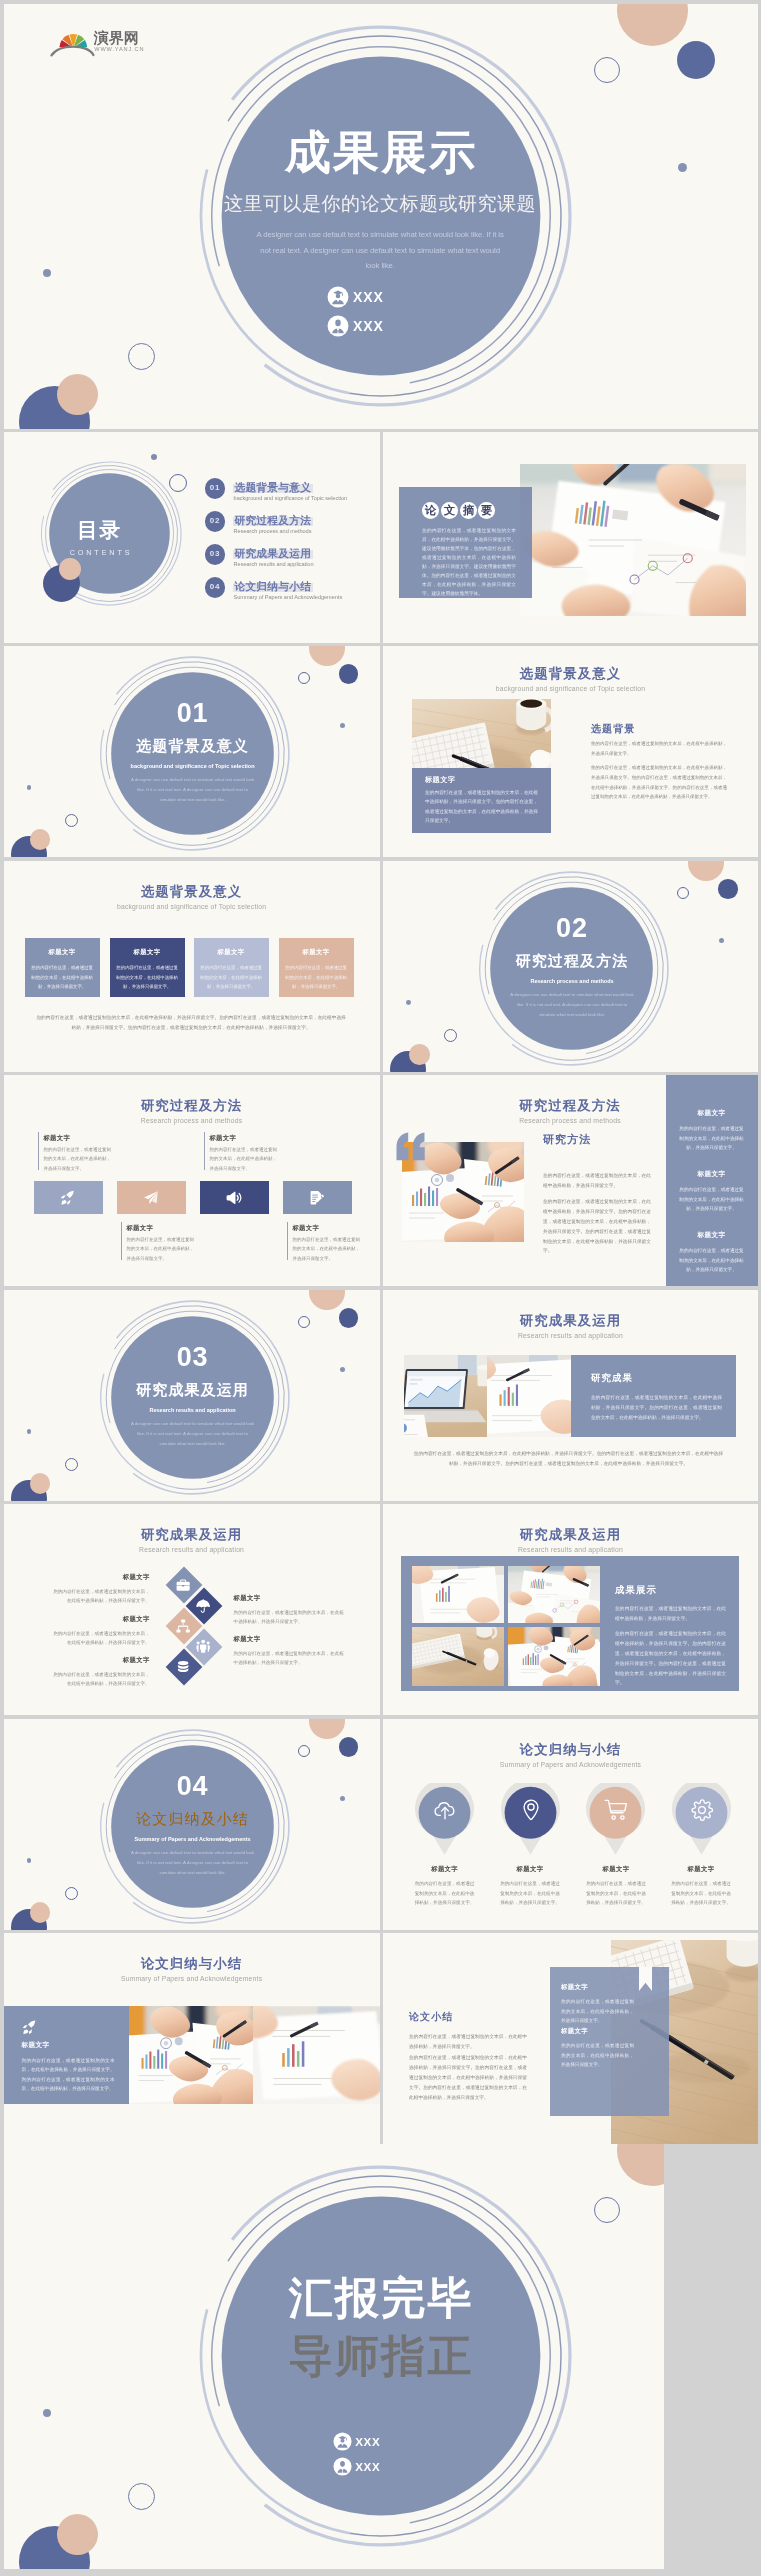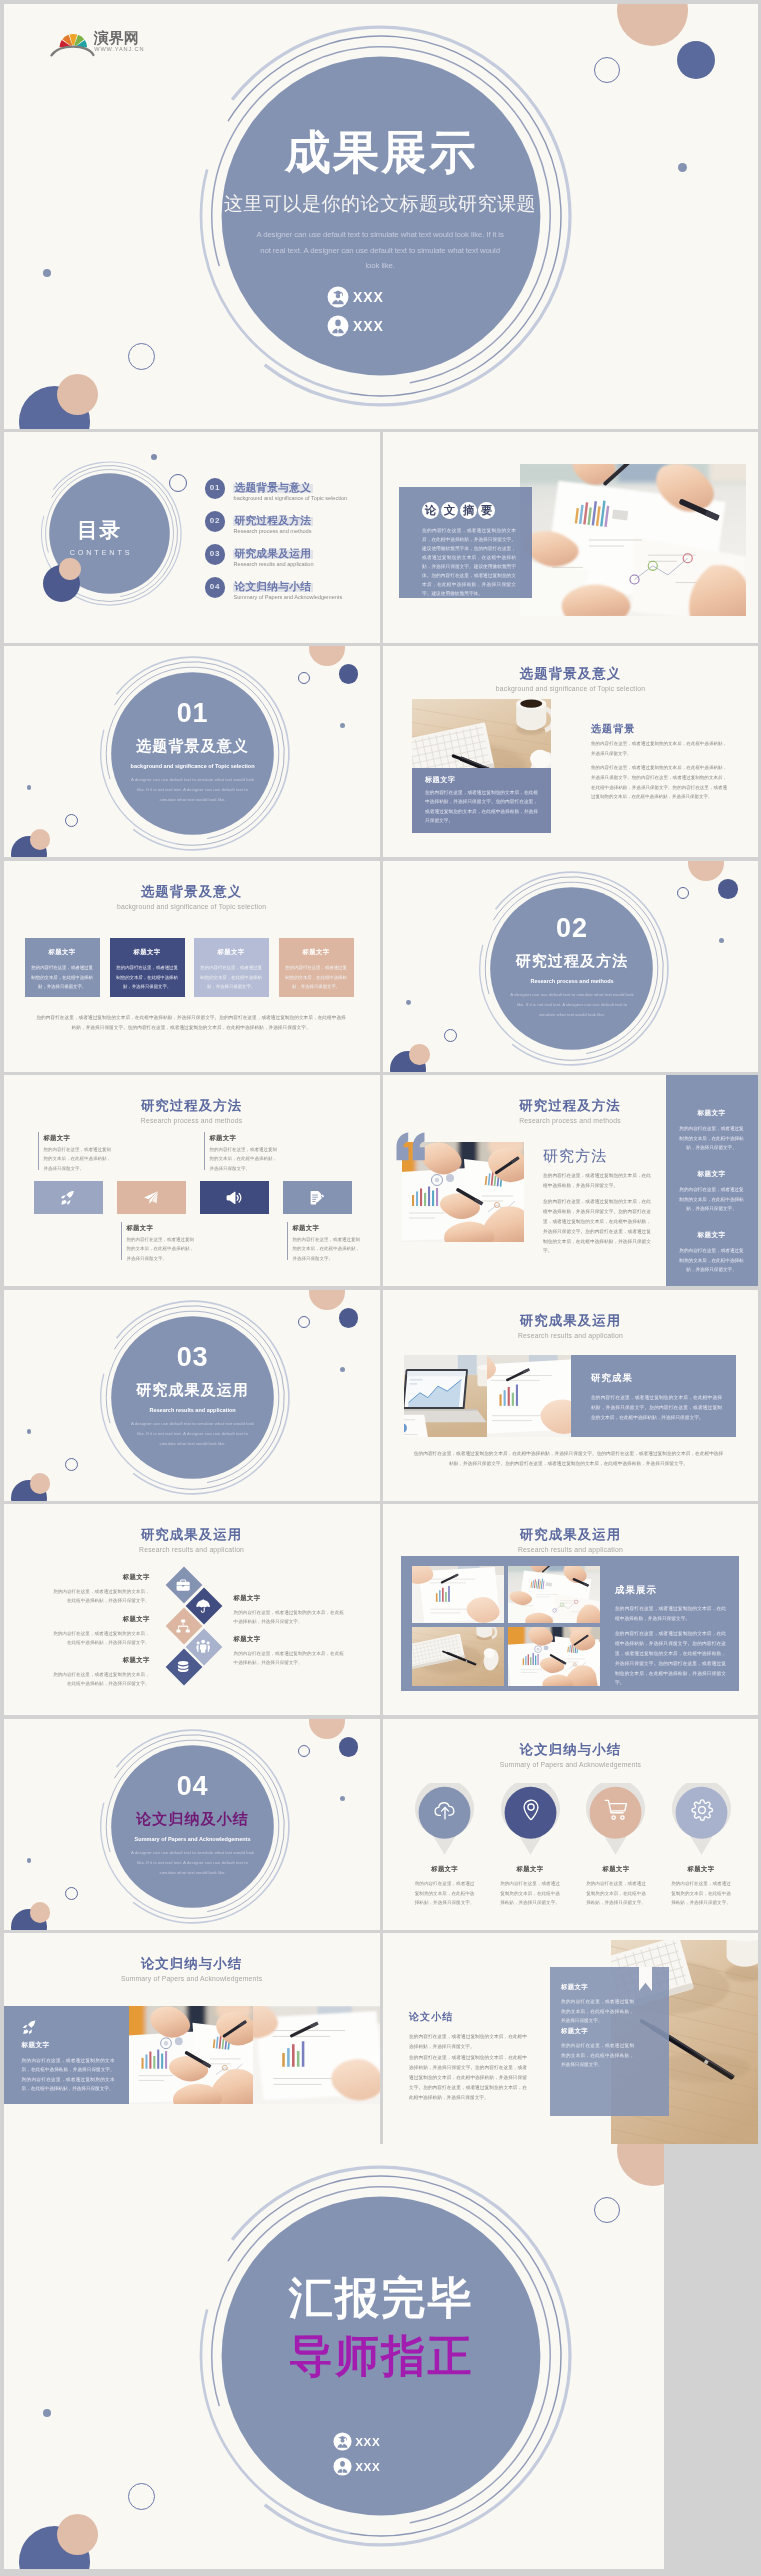--- a/index.html
+++ b/index.html
@@ -289,21 +289,21 @@
           <path d="M25.27 57.89 A102.53 102.53 0 1 1 94.42 213.20" stroke="#8d98b6" stroke-width="0.82" fill="none" stroke-linecap="round"></path>
           <path d="M94.42 213.20 A102.53 102.53 0 0 1 13.19 85.69" stroke="#c3cbdd" stroke-width="1.53" fill="none" stroke-linecap="butt"></path>
           <path d="M20.03 140.41 A96.41 96.41 0 1 1 128.97 207.17" stroke="#99a3be" stroke-width="0.87" fill="none" stroke-linecap="round"></path>
 <circle cx="112.22" cy="112.22" r="90.8" fill="#8593b3"></circle>
 </svg>
       </div>
       <div class="abs" style="left:7px;top:190px;width:36px;height:36px;border-radius:50%;background:#4d5a8d;"></div>
       <div class="abs" style="left:26px;top:183px;width:20.5px;height:20.5px;border-radius:50%;background:#e2c0ac;"></div>
       <div class="abs ctr" style="left:99px;top:54px;width:180px;">
         <div style="font-size:27px;font-weight:bold;color:#fff;letter-spacing:0.9px;line-height:1;">04</div>
-        <div style="font-size:15px;font-weight:bold;color:#701a75;letter-spacing:1.1px;margin-top:10.7px;line-height:15px;">论文归纳及小结</div>
+        <div style="font-size:15px;font-weight:normal;color:#a16207;letter-spacing:1.1px;margin-top:10.7px;line-height:15px;">论文归纳及小结</div>
         <div style="font-size:5.5px;font-weight:bold;color:#fff;letter-spacing:0px;margin-top:10px;line-height:6.3px;">Summary of Papers and Acknowledgements</div>
         <div style="font-size:4.4px;color:#c3c9da;line-height:10px;margin-top:6.3px;padding:0 27px;">A designer can use default text to simulate what text would look like. If it is not real text. A designer can use default text to simulate what text would look like.</div>
       </div>
     </div>
 <div class="slide " style="left:383px;top:646px;width:375px;height:211px;">
       <div class="shead" style="top:20.4px;left:0;width:100%;">
 <div class="cn" style="font-size:13.4px;letter-spacing:1.1px;line-height:15px;">选题背景及意义</div>
 <div class="en" style="font-size:6.8px;margin-top:3.6px;letter-spacing:0.2px;line-height:8.2px;">background and significance of Topic selection</div>
 </div>
       <div class="photo" style="left:29px;top:53px;width:139px;height:133px;">
@@ -520,21 +520,21 @@
 <g transform="rotate(-34 236 52)">
             <rect x="212" y="46" width="56" height="6" rx="2.8" fill="#22222a"></rect>
             <rect x="252" y="46" width="17" height="6" fill="#3b3b45"></rect>
           </g>
 </svg>
       </div>
       <div class="abs" style="left:12.3px;top:57px;width:32px;height:29px;"><svg width="32" height="29" viewBox="0 0 24 22.8" style="color:#8e9bba;">
           <path d="M0.6 22.2 V11.8 C0.6 5.3 4.4 1.0 9.8 0.4 V7.5 C7.3 8.0 6.0 9.6 6.0 11.9 h4.0 v10.3 Z" fill="currentColor"></path>
           <path d="M13.4 22.2 V11.8 C13.4 5.3 17.2 1.0 22.6 0.4 V7.5 C20.1 8.0 18.8 9.6 18.8 11.9 h4.0 v10.3 Z" fill="currentColor"></path>
         </svg></div>
-      <div class="abs" style="left:160px;top:76px;font-size:15px;font-weight:normal;color:#5c6aa0;letter-spacing:1.1px;line-height:10.7px;">研究方法</div>
+      <div class="abs" style="left:160px;top:59px;font-size:11px;font-weight:bold;color:#5c6aa0;letter-spacing:1.1px;line-height:10.7px;">研究方法</div>
       <div class="abs" style="left:160px;top:96px;width:108px;font-size:4.7px;color:#84817c;line-height:2.1;text-align:justify;">您的内容打在这里，或者通过复制您的文本后，在此框中选择粘贴，并选择只保留文字。</div>
       <div class="abs" style="left:160px;top:122px;width:108px;font-size:4.7px;color:#84817c;line-height:2.1;text-align:justify;">您的内容打在这里，或者通过复制您的文本后，在此框中选择粘贴，并选择只保留文字。您的内容打在这里，或者通过复制您的文本后，在此框中选择粘贴，并选择只保留文字。您的内容打在这里，或者通过复制您的文本后，在此框中选择粘贴，并选择只保留文字。</div>
       <div class="abs ctr" style="left:288px;top:34px;width:81px;">
         <div style="font-size:6.6px;font-weight:bold;color:#fff;letter-spacing:0.4px;">标题文字</div>
         <div style="margin:6.3px auto 0;width:68px;font-size:4.6px;color:#eceef4;line-height:2.05;">您的内容打在这里，或者通过复制您的文本后，在此框中选择粘贴，并选择只保留文字。</div>
       </div>
       <div class="abs ctr" style="left:288px;top:95px;width:81px;">
         <div style="font-size:6.6px;font-weight:bold;color:#fff;letter-spacing:0.4px;">标题文字</div>
         <div style="margin:6.3px auto 0;width:68px;font-size:4.6px;color:#eceef4;line-height:2.05;">您的内容打在这里，或者通过复制您的文本后，在此框中选择粘贴，并选择只保留文字。</div>
       </div>
@@ -1208,21 +1208,21 @@
 <svg width="394" height="394" viewBox="0 0 440.00 440.00">
 <path d="M53.73 90.10 A211.00 211.00 0 1 1 90.10 386.27" stroke="#c3cbdd" stroke-width="3.60" fill="none" stroke-linecap="butt"></path>
           <path d="M49.54 113.49 A201.00 201.00 0 1 1 185.10 417.95" stroke="#8d98b6" stroke-width="1.60" fill="none" stroke-linecap="round"></path>
           <path d="M185.10 417.95 A201.00 201.00 0 0 1 25.85 167.98" stroke="#c3cbdd" stroke-width="3.00" fill="none" stroke-linecap="butt"></path>
           <path d="M39.26 275.26 A189.00 189.00 0 1 1 252.82 406.13" stroke="#99a3be" stroke-width="1.70" fill="none" stroke-linecap="round"></path>
 <circle cx="220.00" cy="220.00" r="178" fill="#8593b3"></circle>
 </svg>
       </div>
       <div class="abs ctr" style="left:202px;top:125px;width:349px;">
         <div style="font-size:44px;font-weight:bold;color:#ffffff;letter-spacing:2.2px;line-height:58px;text-indent:2.2px;">汇报完毕</div>
-        <div style="font-size:44px;font-weight:bold;color:#a21caf;letter-spacing:2.2px;line-height:58px;text-indent:2.2px;">导师指正</div>
+        <div style="font-size:44px;font-weight:bold;color:#737373;letter-spacing:2.2px;line-height:58px;text-indent:2.2px;">导师指正</div>
       </div>
       <div class="abs" style="left:329px;top:288px;display:flex;align-items:center;gap:3.6px;">
         <svg width="19" height="19" viewBox="0 0 24 24">
           <circle cx="12" cy="12" r="11.4" fill="#fff"></circle>
           <path d="M12 5.0 L17.2 7.3 L12 9.6 L6.8 7.3 Z" fill="#8593b3"></path>
           <path d="M16.4 7.9 v2.5 a0.45 0.45 0 0 0 0.9 0 V7.5 Z" fill="#8593b3"></path>
           <circle cx="12" cy="10.9" r="2.5" fill="#8593b3"></circle>
           <path d="M5.6 19.9 c0.5 -3.3 3.0 -5.0 6.4 -5.0 c3.4 0 5.9 1.7 6.4 5.0 Z" fill="#8593b3"></path>
           <path d="M10.4 14.9 L12 17.4 L13.6 14.9 L12 14.2 Z" fill="#fff"></path>
         </svg>

